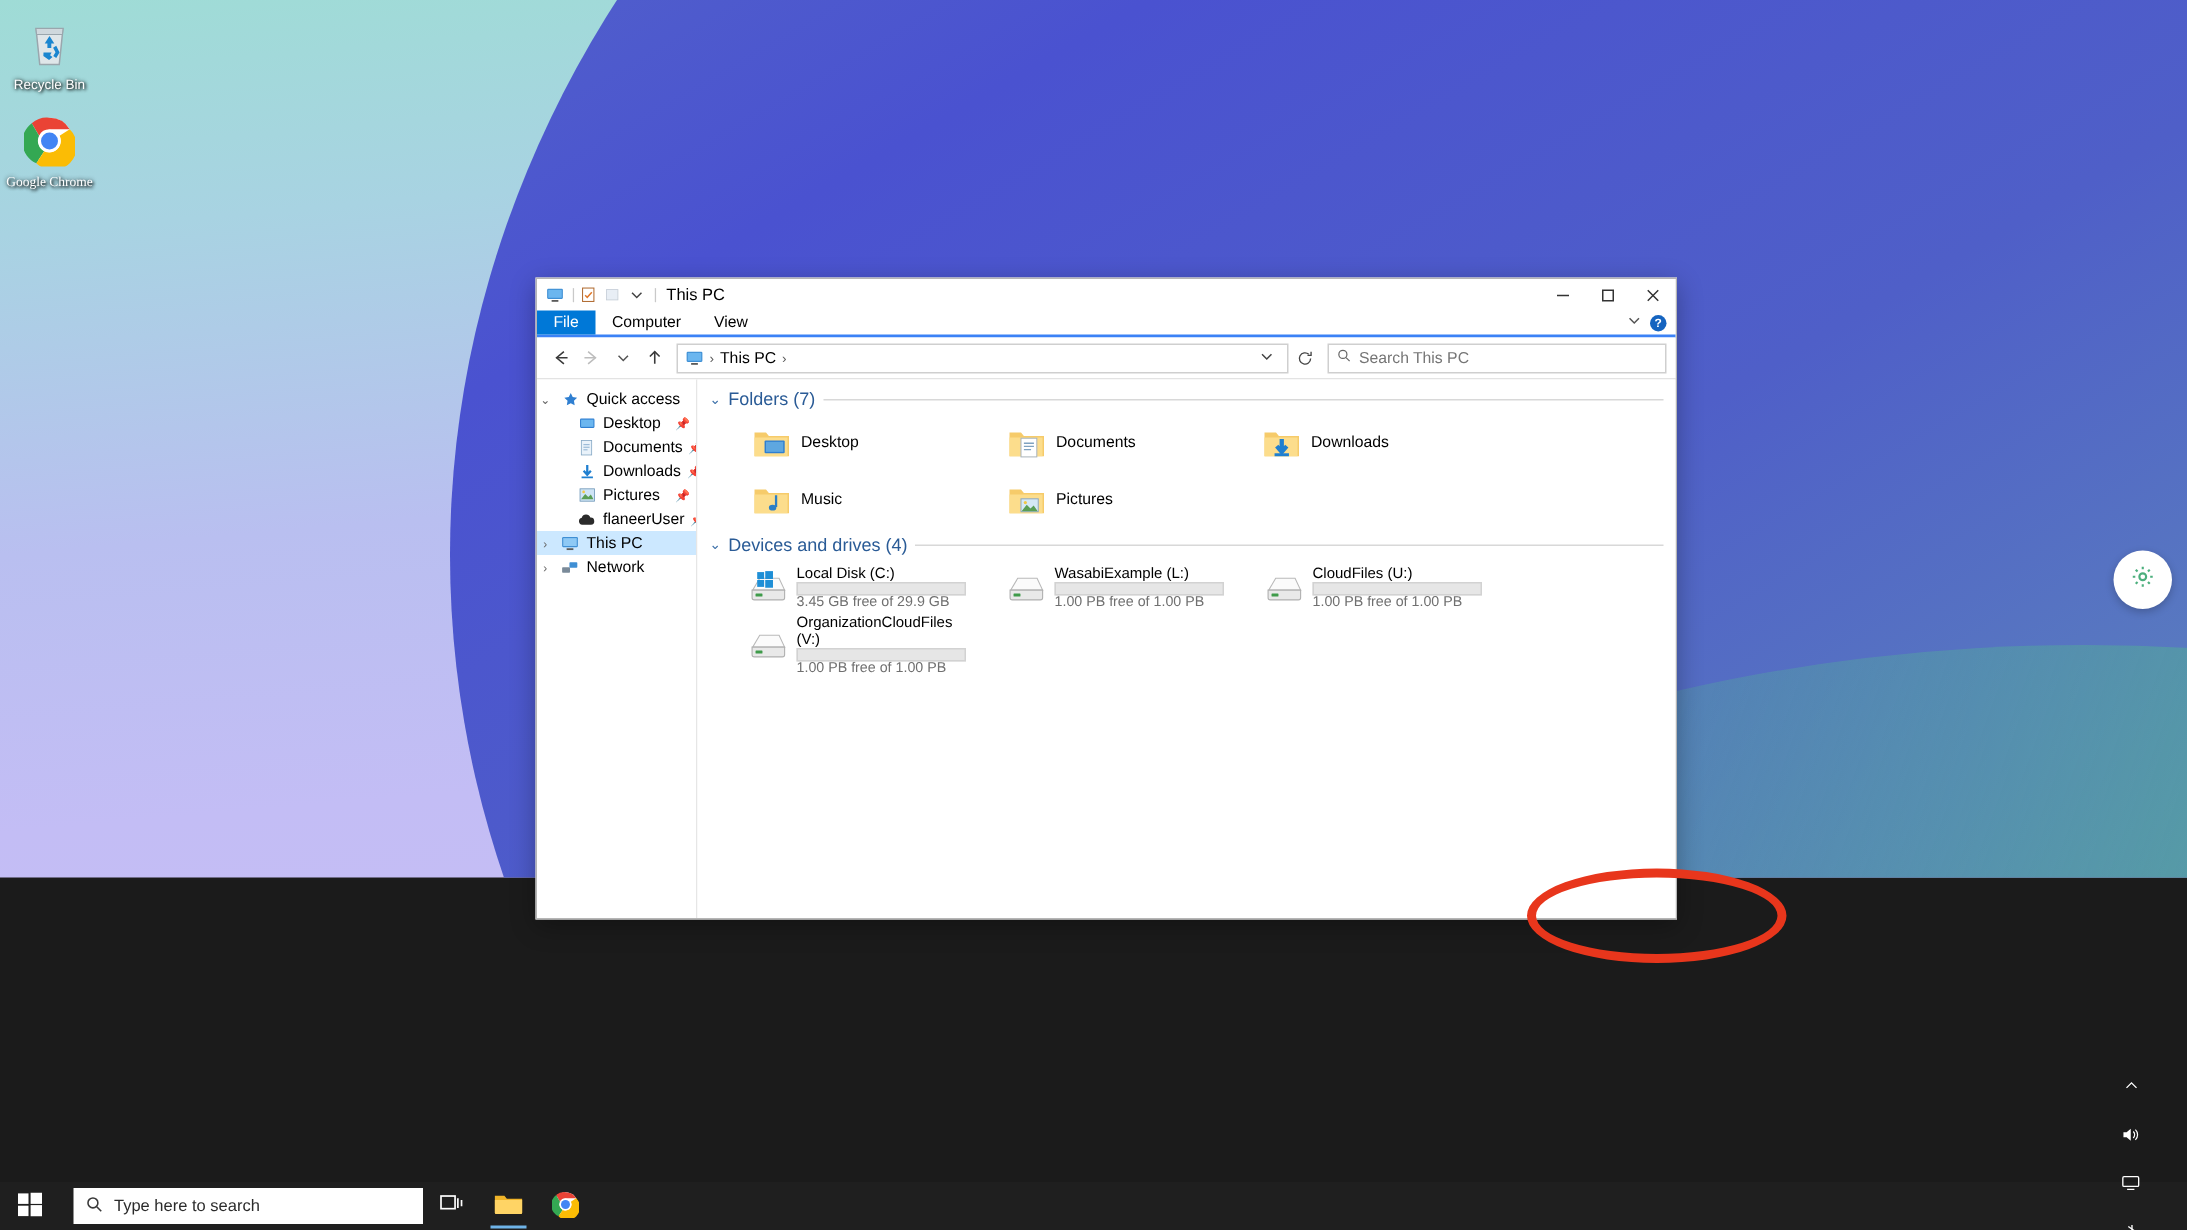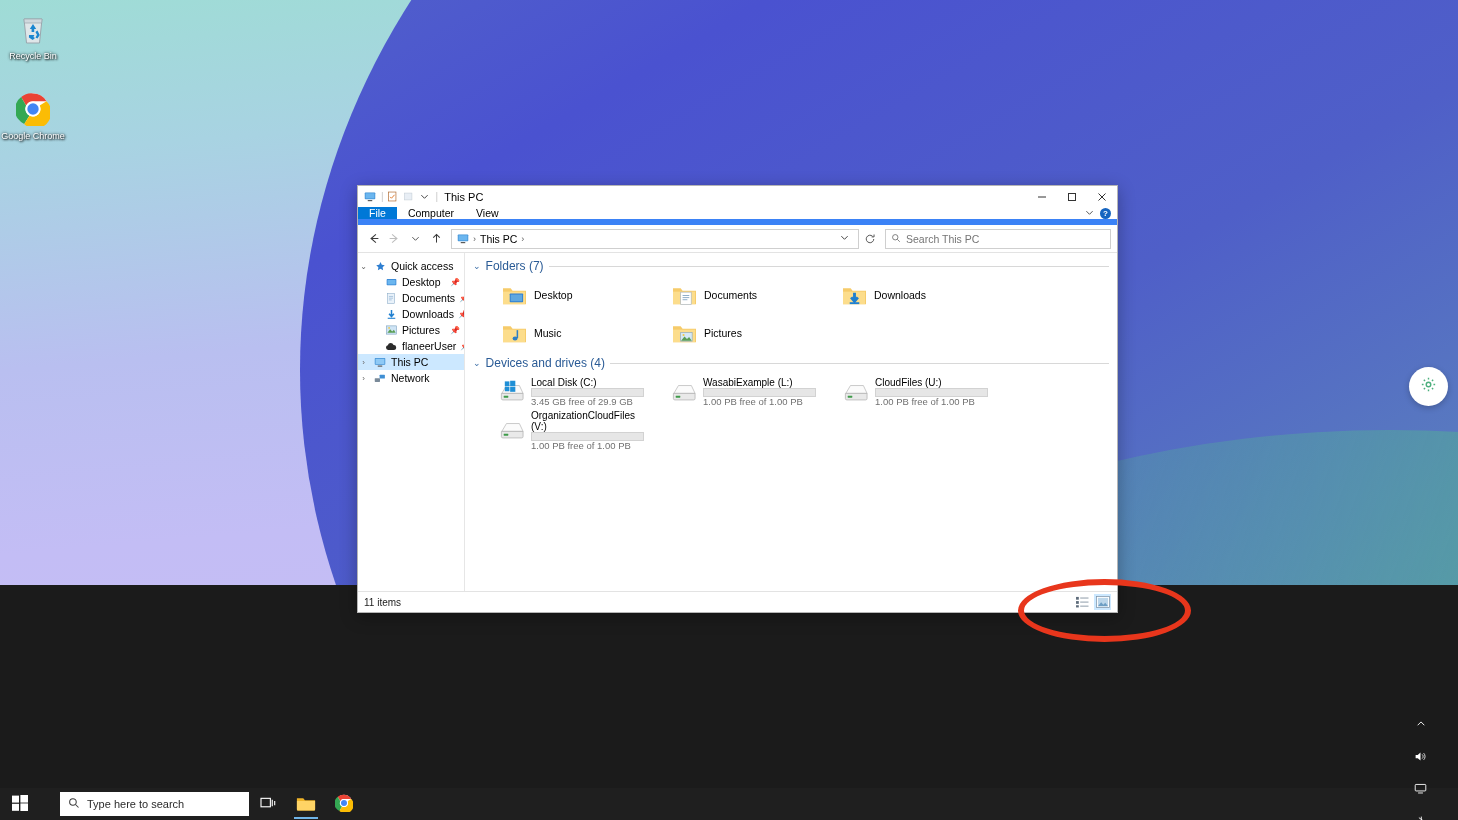--- a/index.html
+++ b/index.html
@@ -40,21 +40,21 @@
     text-align: center;
     cursor: default;
   }
   .desk-icon .glyph { height: 42px; display:flex; align-items:center; justify-content:center; }
   .desk-icon .cap {
     font-size: 9px; line-height: 10px; color: #fff;
     text-shadow: 0 0 3px rgba(0,0,0,.85), 1px 1px 2px rgba(0,0,0,.9);
     margin-top: 1px; word-wrap: break-word;
   }
   #icon-recycle { left: 0px; top: 8px; }
-  #icon-chrome  { left: 0px; top: 88px; }
+  #icon-chrome  { left: 0px; top: 73px; font-family: Liberation Serif, serif; }
 
   
   #float-gear {
     position: absolute; right: 10px; top: 367px;
     width: 39px; height: 39px; border-radius: 50%;
     background: #ffffff;
     box-shadow: 0 2px 6px rgba(0,0,0,.22);
     display: flex; align-items: center; justify-content: center;
     cursor: pointer;
   }
@@ -76,21 +76,21 @@
   }
   .qat-ico { width: 13px; height: 13px; margin-right: 3px; display:flex; align-items:center; justify-content:center;}
   .qat-sep { color: #c9c9c9; margin: 0 2px; font-size: 10px; }
   #win-title { font-size: 11px; color: #000; margin-left: 4px; }
   #wincontrols { margin-left: auto; display: flex; height: 21px; }
   .wc { width: 30px; height: 21px; display:flex; align-items:center; justify-content:center; cursor: pointer; }
 
   
   #ribbon {
     height: 18px; display: flex; align-items: stretch;
-    border-bottom: 6px solid #3b82f6; flex: none; background:#fff;
+    border-bottom: 2px solid #3b82f6; flex: none; background:#fff;
   }
   .rtab {
     padding: 0 11px; display: flex; align-items: center;
     font-size: 10.5px; color: #000; cursor: pointer;
   }
   .rtab.active { background: #0078d7; color: #fff; }
   #ribbon-right { margin-left: auto; display: flex; align-items: center; gap: 6px; padding-right: 6px; }
   #help-dot {
     width: 11px; height: 11px; border-radius: 50%;
     background: #1564c0; color: #fff; font-size: 8px;
@@ -194,22 +194,22 @@
   }
 
   
   #taskbar {
     position: absolute; left: 0; bottom: 0; width: 1458px; height: 32px;
     background: #1f1f1f; display: flex; align-items: center;
     color: #fff; font-size: 11px;
   }
   #startbtn { width: 40px; height: 32px; display:flex;align-items:center;justify-content:center; cursor:pointer;}
   #tb-search {
-    width: 189px; height: 24px; background: #ffffff; color: #2b2b2b;
-    display: flex; align-items: center; gap: 7px; padding: 0 8px; margin-left: 20px;
+    width: 233px; height: 24px; background: #ffffff; color: #2b2b2b;
+    display: flex; align-items: center; gap: 7px; padding: 0 8px; margin-left: 9px;
     font-size: 11px; cursor: text;
   }
   .tb-btn { width: 38px; height: 32px; display:flex;align-items:center;justify-content:center; cursor:pointer; position: relative;}
   .tb-btn.running::after {
     content:''; position:absolute; bottom:1px; left:7px; right:7px; height:2px; background:#6fb4e8;
   }
   #tray { margin-left: auto; display: flex; align-items: center; gap: 0; padding-right: 4px; flex-direction: column; }
   .tray-ico { width: 22px; height: 32px; display:flex;align-items:center;justify-content:center; cursor:pointer; font-size: 11px;}
   #clock {
     display: flex; flex-direction: column; align-items: center; justify-content: center;
@@ -631,46 +631,20 @@
             <span class="dbar">
               <span class="fill" style="width:0%"></span>
             </span>
             <span class="dfree">1.00 PB free of 1.00 PB</span>
           </span>
         </div>
       </div>
     </div>
   </div>
 
-  <div id="statusbar">
-    <span>11 items</span>
-    <span class="sright">
-      <span class="viewbtn">
-        <svg width="13" height="12" viewBox="0 0 14 13">
-          <g fill="#5d6b7a">
-              <rect x="0" y="1" width="3" height="3"></rect>
-              <rect x="0" y="5.5" width="3" height="3"></rect>
-              <rect x="0" y="10" width="3" height="2.4"></rect>
-            </g>
-          <g fill="#9aa6b2">
-              <rect x="4.5" y="1.6" width="9" height="1.2"></rect>
-              <rect x="4.5" y="6" width="9" height="1.2"></rect>
-              <rect x="4.5" y="10.4" width="9" height="1.2"></rect>
-            </g>
-        </svg>
-      </span>
-      <span class="viewbtn on">
-        <svg width="14" height="12" viewBox="0 0 15 13">
-          <rect x="0.5" y="0.5" width="14" height="12" fill="#fff" stroke="#7e93a8" stroke-width=".8"></rect>
-          <rect x="2" y="2" width="11" height="9" fill="#bcd6ea"></rect>
-          <path d="M2 11l3.5-4.2 2.4 2.6 2-2 3.1 3.6z" fill="#6d9ec4"></path>
-        </svg>
-      </span>
-    </span>
-  </div>
 
   <div id="annot-oval"></div>
 </div>
 
 <div id="taskbar">
   <div id="startbtn">
     <span>
       <svg width="16" height="16" viewBox="0 0 16 16" fill="#fff">
         <rect x="0" y="0.6" width="7" height="7"></rect>
           <rect x="8.4" y="0" width="7.6" height="7.6"></rect>

